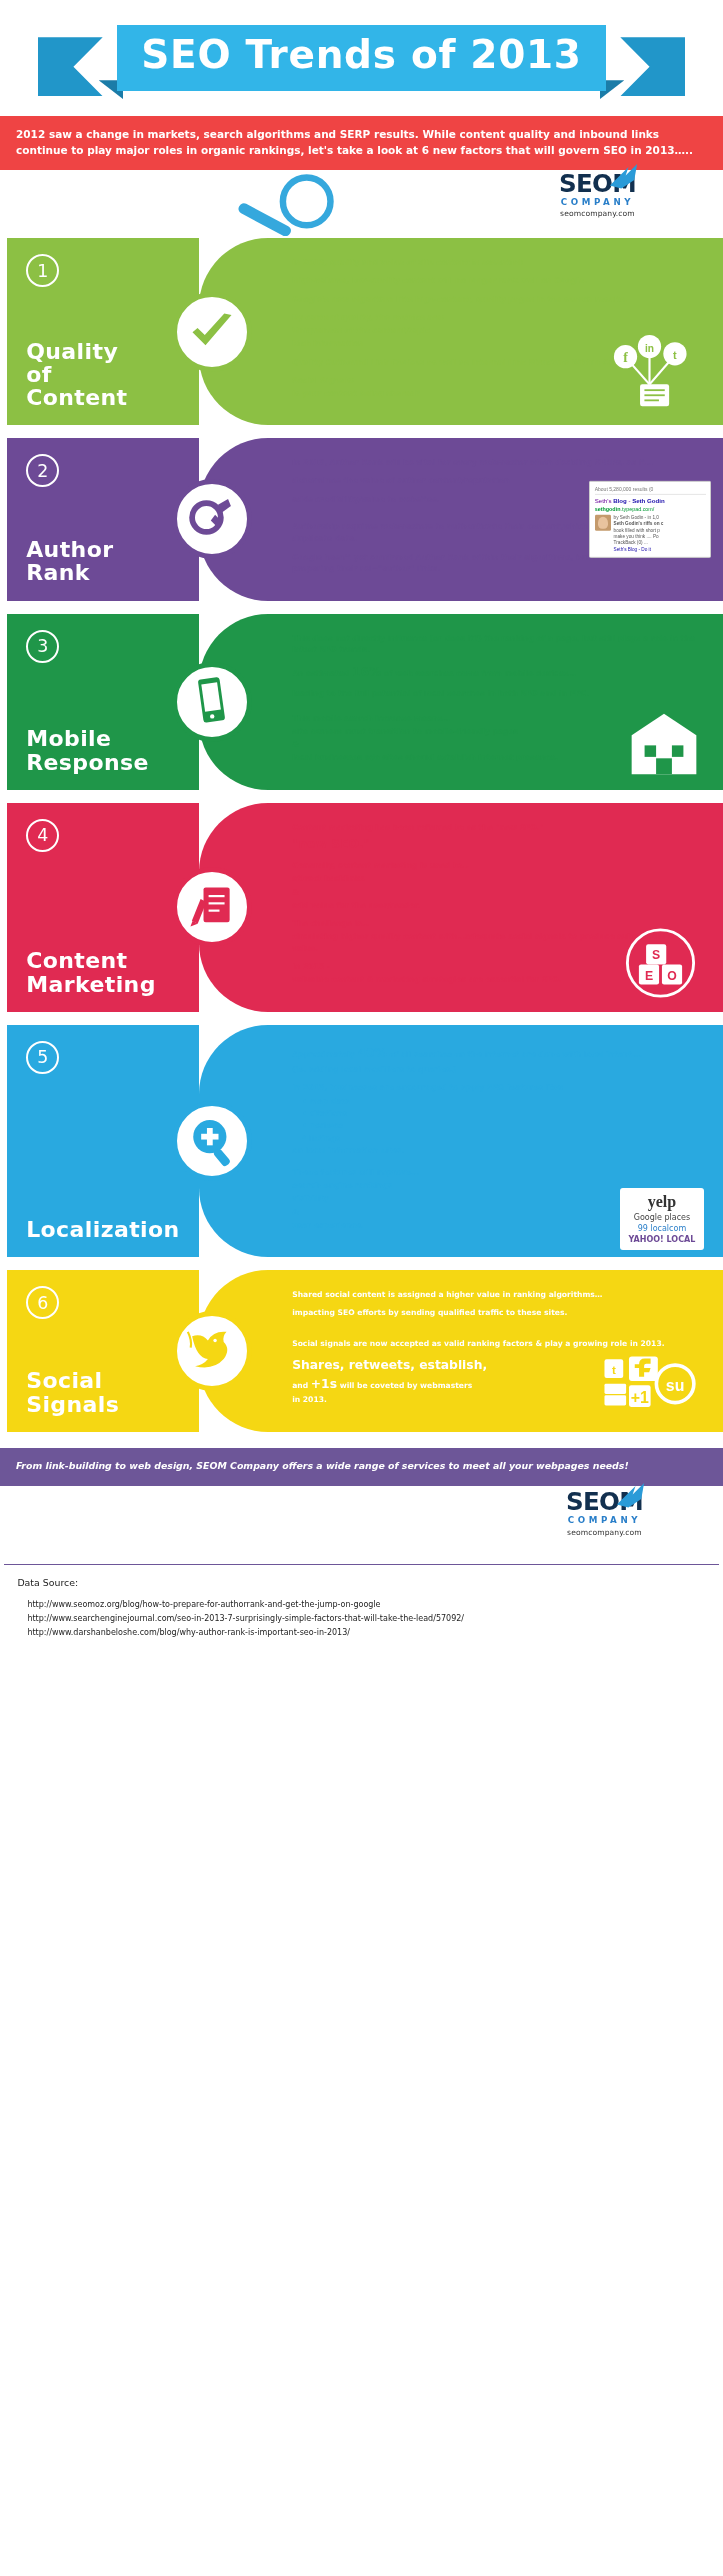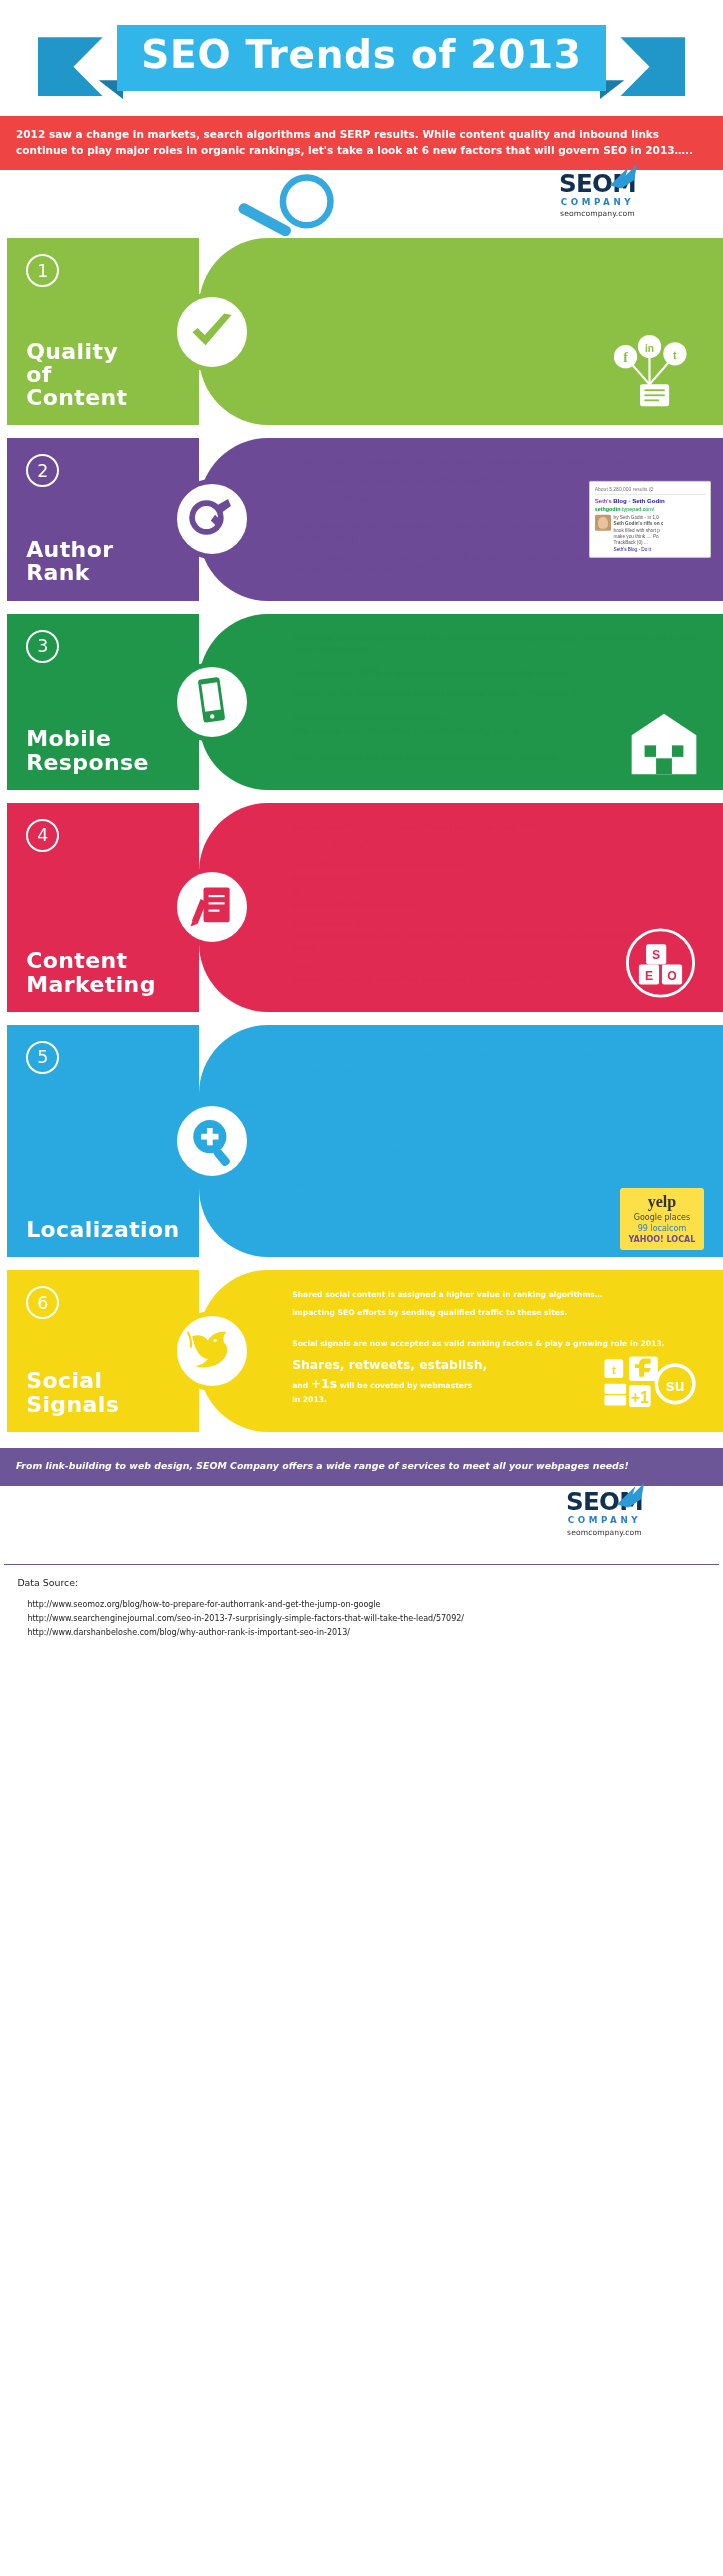--- a/index.html
+++ b/index.html
@@ -419,21 +419,21 @@
           <p style="margin-bottom:0.7px;padding-left:10px">• reviews</p>
           <p style="margin-bottom:0.7px;padding-left:10px">* listings</p>
           <p>on local information sites.</p>
           <p style="margin-top:10px;margin-bottom:1.4px">These features will improve…</p>
           <p style="margin-bottom:1.4px">search engine rankings</p>
           <p style="margin-bottom:1.4px">visibility</p>
           <p style="margin-bottom:1.4px">&amp;</p>
           <p>user experience.</p>
         </div>
         <div class="deco" style="bottom:7.2px">
-          <div style="background:#fde047;padding:5.8px 8.7px;border-radius:2.9px;text-align:center;">
+          <div style="background:#ffffff;padding:5.8px 8.7px;border-radius:2.9px;text-align:center;">
             <div style="font-family:'Liberation Serif',serif;font-weight:bold;font-size:16px;color:#333;line-height:1;">yelp</div>
             <div style="font-size:8px;color:#444;margin-top:2.9px;">Google places</div>
             <div style="font-size:8px;color:#2a7fc9;margin-top:2.2px;">99 localcom</div>
             <div style="font-size:8px;color:#6d4a96;font-weight:bold;margin-top:2.2px;">YAHOO! LOCAL</div>
           </div>
         </div>
       </div>
     </div>
   </div>
   <div class="sec-gap"></div>

